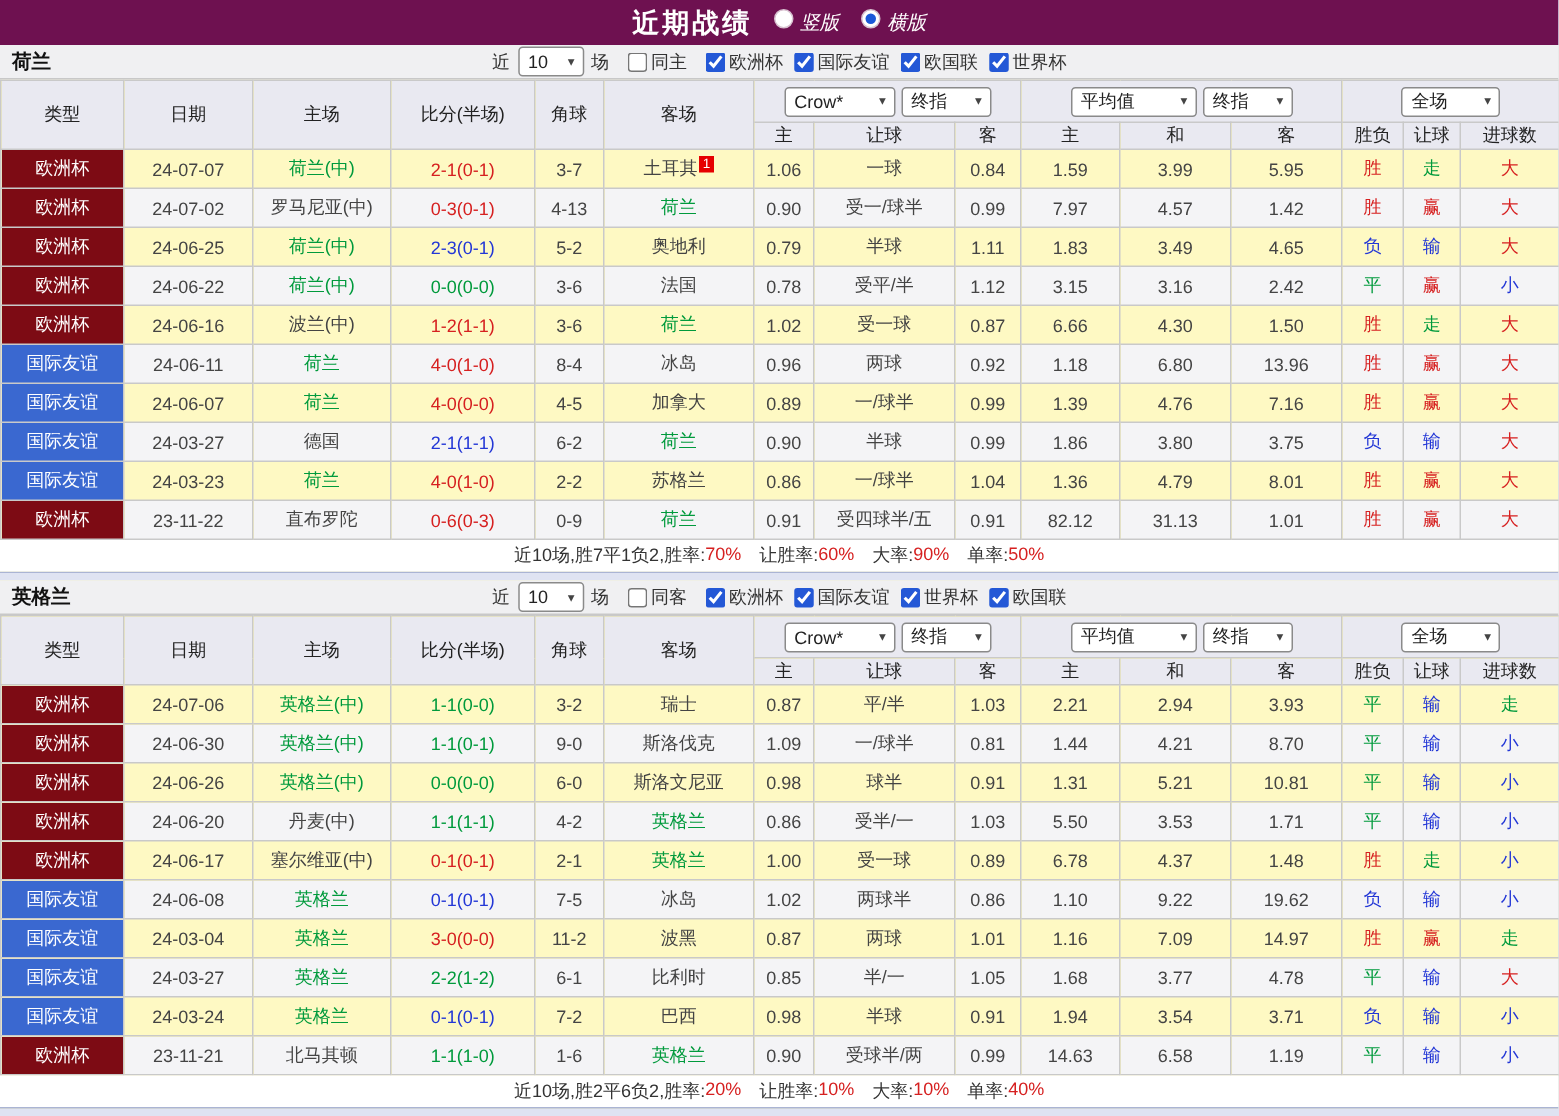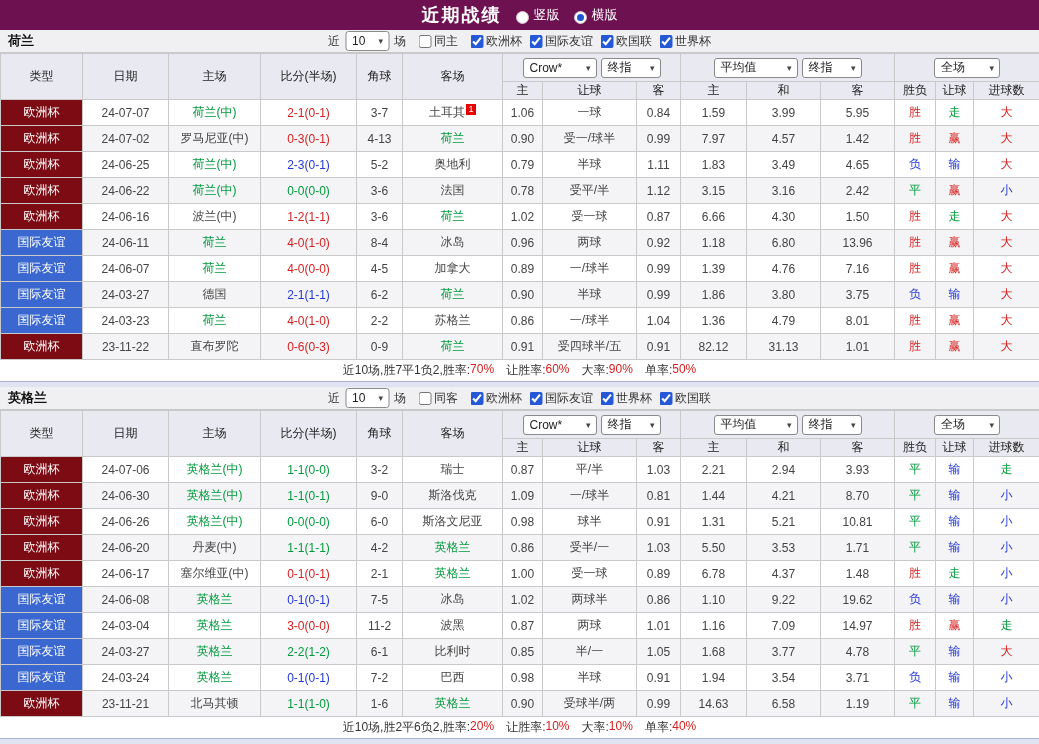--- a/index.html
+++ b/index.html
@@ -15,33 +15,33 @@
   .topbar {
     height: 30px;
     background: #6e1150;
     display: flex;
     align-items: center;
     justify-content: center;
     gap: 14px;
     color: #fff;
   }
   .topbar-title { font-size: 18px; font-weight: bold; letter-spacing: 2px; }
-  .radio-opt { display: inline-flex; align-items: flex-end; gap: 5px; cursor: pointer; font-size: 13px; }
+  .radio-opt { display: inline-flex; align-items: flex-start; gap: 5px; cursor: pointer; font-size: 13px; font-style: italic; }
   .radio {
     width: 13px; height: 13px; border-radius: 50%;
     background: #fff; position: relative; flex: 0 0 auto;
     border: 1px solid #d8c2d0;
   }
   .radio.checked::after {
     content: ""; position: absolute; left: 2px; top: 2px;
     width: 7px; height: 7px; border-radius: 50%; background: #1b58d8;
   }
 
   
-  .team-section { background: #ffffff; margin-bottom: 5px; border-bottom: 1px solid #aab4d4; }
+  .team-section { background: #fef9c3; margin-bottom: 5px; border-bottom: 1px solid #aab4d4; }
   .team-bar {
     height: 23px; background: #f0f0f2; border-bottom: 1px solid #c8c8c8;
     display: flex; align-items: center; position: relative; padding-left: 8px;
   }
   .team-name { font-weight: bold; font-size: 13px; color: #111; }
   .filters {
     position: absolute; left: 50%; transform: translateX(-50%);
     display: flex; align-items: center; gap: 5px; white-space: nowrap;
   }
   .filters input[type=checkbox], .chk input[type=checkbox] {

